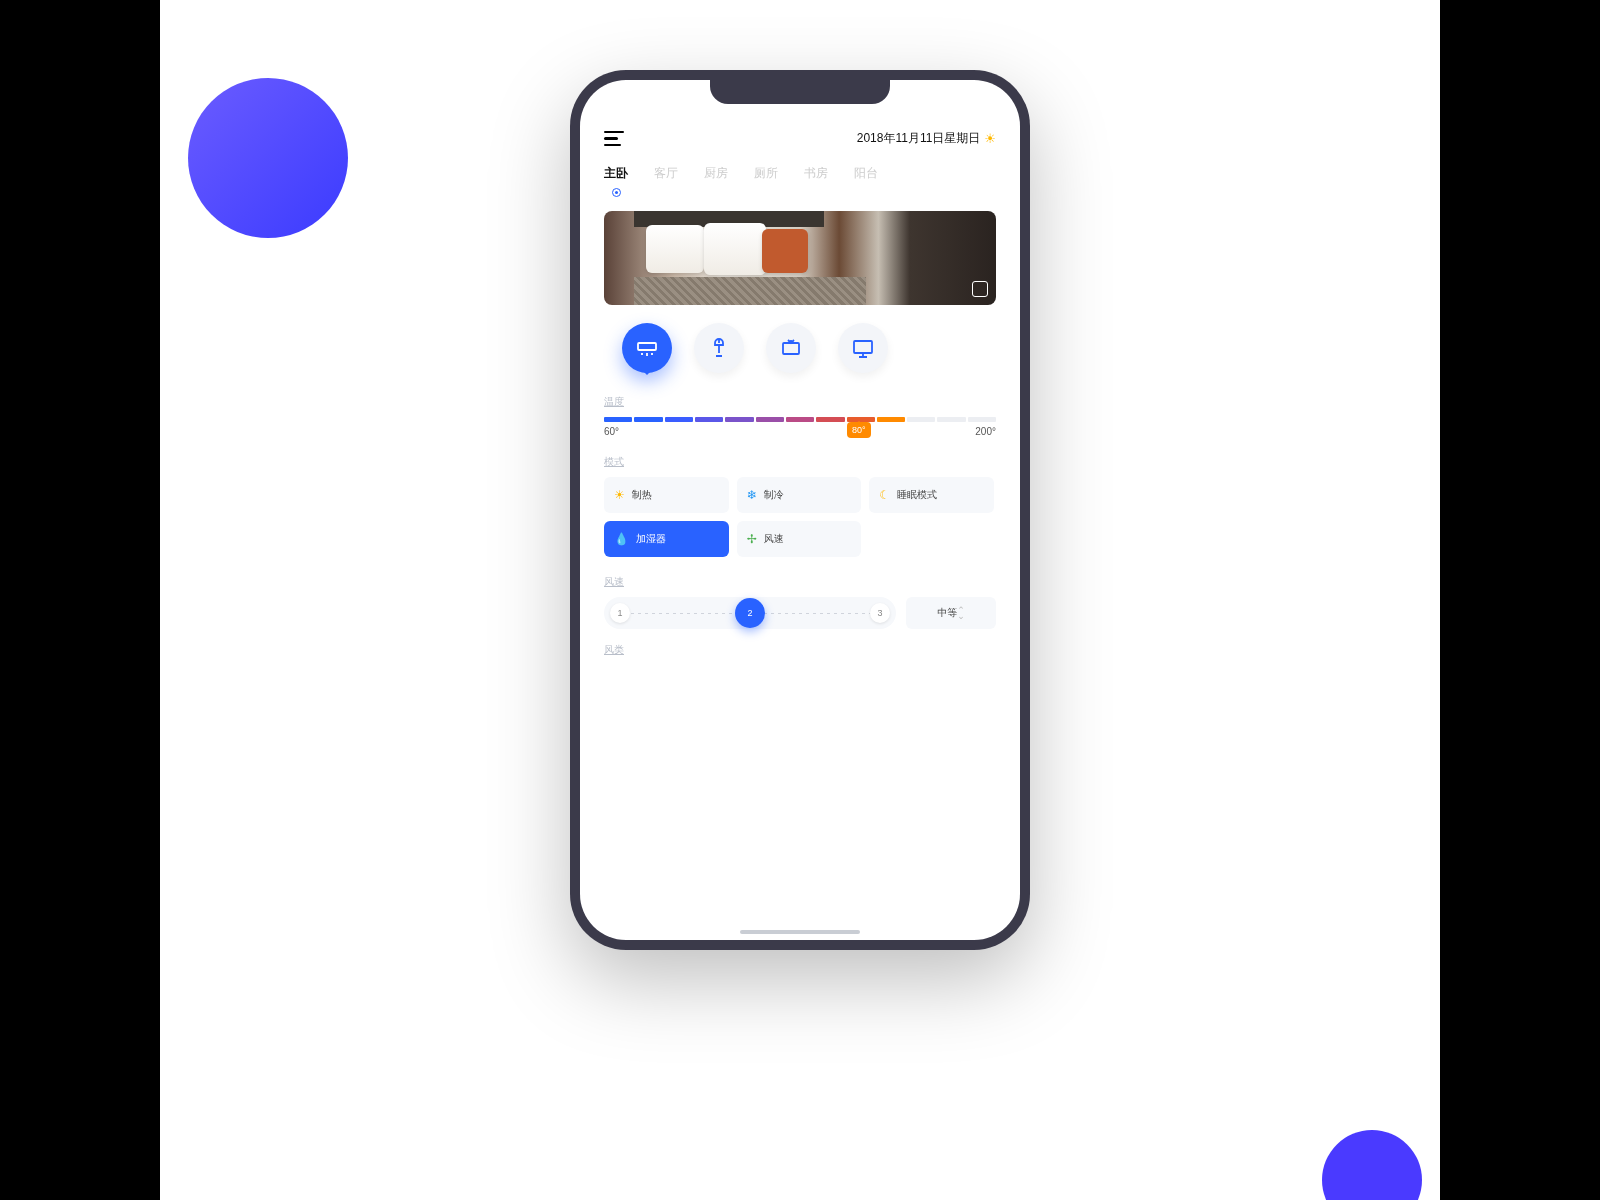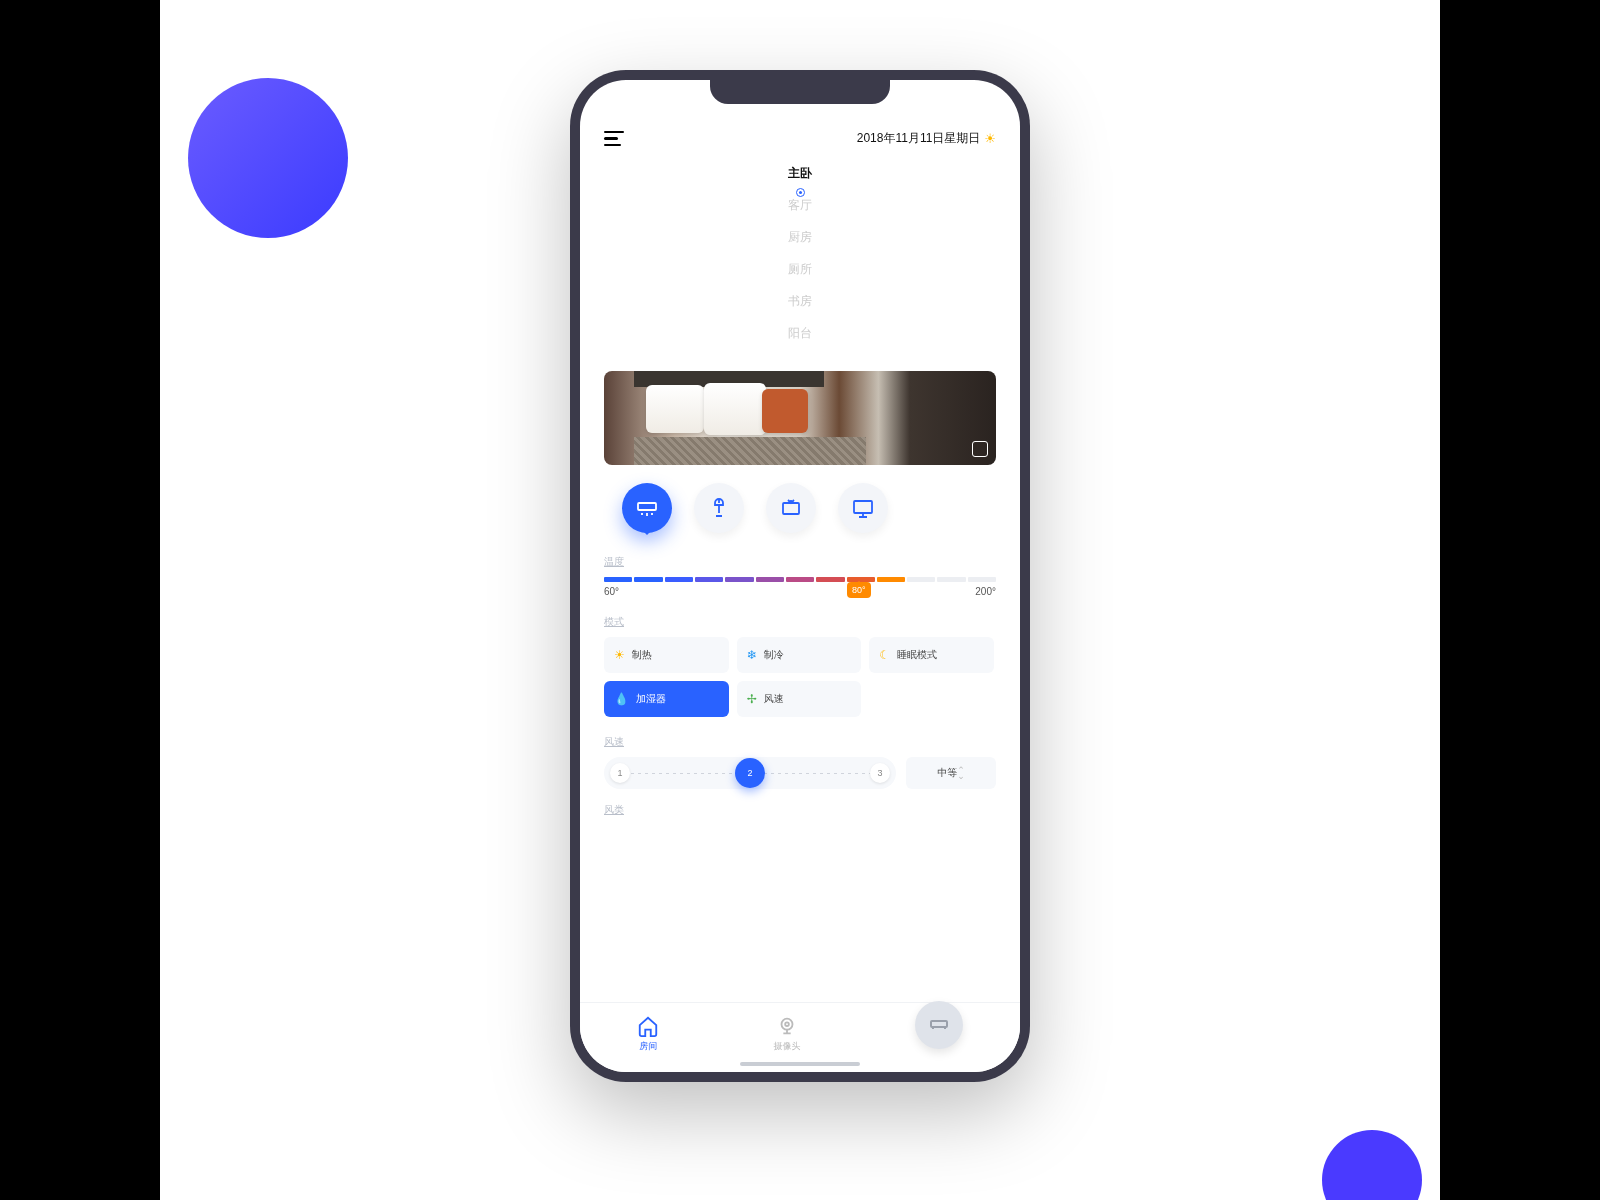--- a/index.html
+++ b/index.html
@@ -1,32 +1,32 @@
 <!DOCTYPE html>
 <html><head>
 <meta charset="utf-8">
 <style>
 * { margin:0; padding:0; box-sizing:border-box; font-family:-apple-system,BlinkMacSystemFont,"PingFang SC","Helvetica Neue",sans-serif; }
 body { width:1600px; height:1200px; background:#fff; position:relative; overflow:hidden; }
 .bar-left, .bar-right { position:absolute; top:0; width:160px; height:1200px; background:#000; }
 .bar-left { left:0; } .bar-right { right:0; }
 .bg-circle-top { position:absolute; left:188px; top:78px; width:160px; height:160px; border-radius:50%; background:linear-gradient(135deg,#6b5cff,#3b3bff); }
 .bg-circle-bot { position:absolute; right:178px; bottom:-30px; width:100px; height:100px; border-radius:50%; background:#4a3aff; }
-.phone { position:absolute; left:50%; top:70px; transform:translateX(-50%); width:460px; height:1012px; border-radius:56px; background:#3b3a4a; padding:10px; box-shadow:0 30px 80px rgba(0,0,0,.25); }
+.phone { position:absolute; left:50%; top:70px; transform:translateX(-50%); width:460px; height:880px; border-radius:56px; background:#3b3a4a; padding:10px; box-shadow:0 30px 80px rgba(0,0,0,.25); }
 .screen { width:100%; height:100%; background:#fff; border-radius:46px; overflow:hidden; position:relative; }
 .notch { position:absolute; top:0; left:50%; transform:translateX(-50%); width:180px; height:24px; background:#3b3a4a; border-radius:0 0 18px 18px; z-index:10; }
 .content { position:absolute; inset:0; padding:50px 24px 80px 24px; overflow:hidden; }
 .topbar { display:flex; justify-content:space-between; align-items:center; margin-bottom:18px; }
 .menu-icon { width:20px; display:flex; flex-direction:column; gap:4px; cursor:pointer; }
 .menu-icon span { height:2.5px; background:#000; border-radius:2px; }
 .menu-icon span:nth-child(2){width:14px;} .menu-icon span:nth-child(3){width:17px;}
 .date { font-size:12px; color:#111; display:flex; align-items:center; gap:4px; }
 .sun-icon { color:#ffb800; font-size:13px; }
 .greet { font-size:22px; font-weight:700; color:#111; margin:10px 0 24px 0; }
-.tabs { display:flex; font-size:12px; margin-bottom:14px;flex-direction:column; }
+.tabs { display:flex; gap:26px; font-size:12px; margin-bottom:14px; }
 .tab { color:#ccc; display:flex; flex-direction:column; align-items:center; gap:5px; cursor:pointer; }
 .tab.active { color:#111; font-weight:600; }
 .tab .dot { width:10px; height:10px; display:flex; align-items:center; justify-content:center; }
 .tab.active .dot::after { content:""; width:7px; height:7px; border:1.5px solid #2962ff; border-radius:50%; position:relative; }
 .tab.active .dot::before { content:""; position:absolute; width:3px; height:3px; background:#2962ff; border-radius:50%; }
 .room-img { width:100%; height:94px; border-radius:8px; background:linear-gradient(90deg,#5a4238 0%,#cbb9a8 18%,#e9e4dc 30%,#d8d0c5 50%,#6b4a35 60%,#c6beb2 70%,#3e352f 78%,#2a2320 100%); position:relative; margin-bottom:18px; overflow:hidden; }
 .pillow { position:absolute; background:linear-gradient(#fff,#f0ece5); border-radius:6px; box-shadow:0 2px 4px rgba(0,0,0,.15); }
 .p1{left:42px;top:14px;width:58px;height:48px;} .p2{left:100px;top:12px;width:62px;height:52px;} .p3{left:158px;top:18px;width:46px;height:44px;background:#c15a2e;}
 .headboard{position:absolute;left:30px;top:0;width:190px;height:16px;background:#3a3530;}
 .bedspread{position:absolute;left:30px;bottom:0;right:130px;height:28px;background:repeating-linear-gradient(45deg,#9a8f82 0 3px,#857a6d 3px 6px);}
@@ -199,37 +199,15 @@
         <div class="fan-select">
           <span>中等</span>
           <span class="chev">
               <span>⌃</span>
               <span>⌄</span>
             </span>
         </div>
       </div>
       <div class="lbl">风类</div>
     </div>
-    <div class="navbar">
-      <div class="nav-item active">
-        <svg width="22" height="22" viewBox="0 0 24 24" fill="none" stroke="#2962ff" stroke-width="2">
-            <path d="M3 11l9-8 9 8v10a2 2 0 01-2 2h-4v-7h-6v7H5a2 2 0 01-2-2V11z"></path>
-          </svg>
-        <span>房间</span>
-      </div>
-      <div class="nav-item">
-        <svg width="22" height="22" viewBox="0 0 24 24" fill="none" stroke="#bbb" stroke-width="2">
-            <circle cx="12" cy="10" r="6"></circle>
-            <circle cx="12" cy="10" r="2"></circle>
-            <path d="M8 20h8M12 16v4"></path>
-          </svg>
-        <span>摄像头</span>
-      </div>
-      <div class="nav-fab">
-        <svg width="24" height="24" viewBox="0 0 24 24" fill="none" stroke="#9aa0ab" stroke-width="2">
-            <rect x="4" y="8" width="16" height="6" rx="1"></rect>
-            <path d="M6 14v2M18 14v2"></path>
-          </svg>
-      </div>
-    </div>
     <div class="home-ind"></div>
   </div>
 </div>
 
 </body></html>

